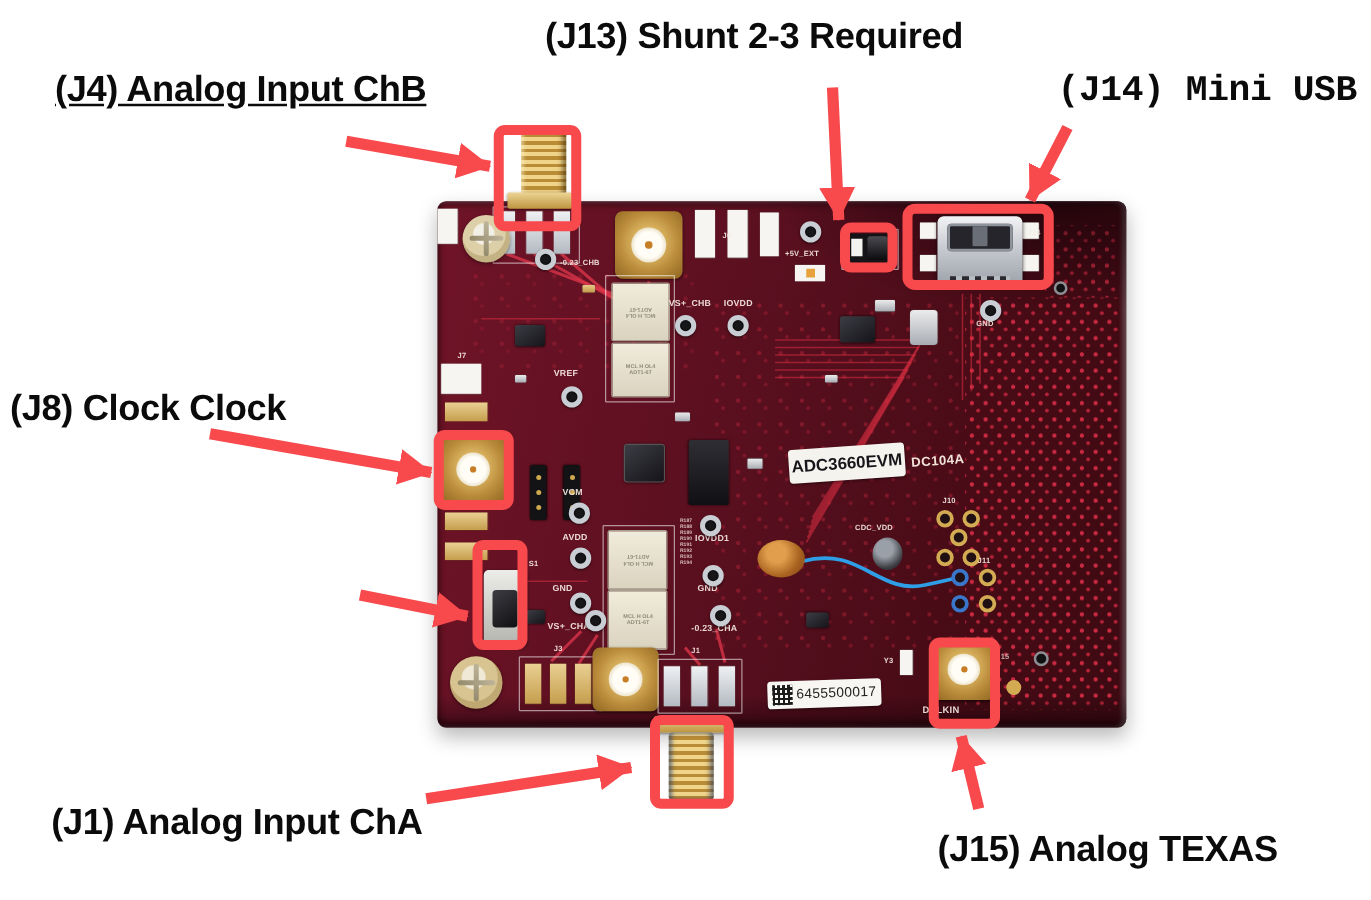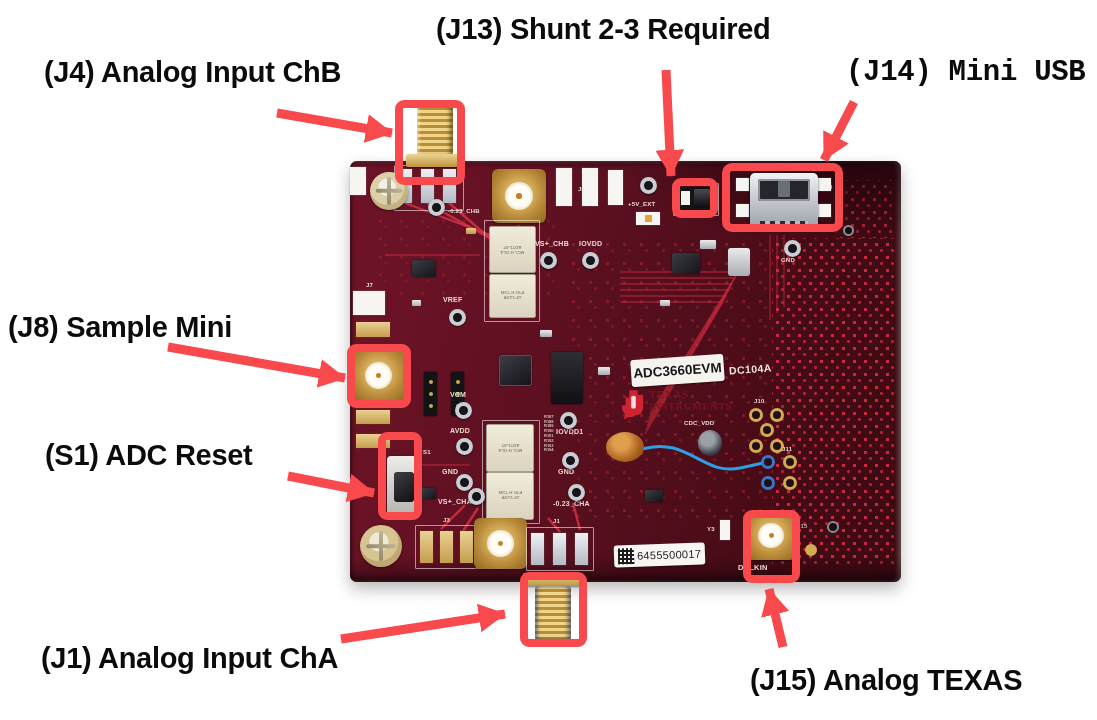--- a/index.html
+++ b/index.html
@@ -263,30 +263,20 @@
   <div class="cap" style="left:466px;top:228px;width:10px;height:6px;background:linear-gradient(#e6c887,#c09a4a);"></div>
   <div class="abs" style="left:698px;top:430px;width:24px;height:26px;border-radius:50%;
        background:radial-gradient(circle at 40% 35%,#9aa0a8 0 30%,#3a3a40 70%,#1a1a1e 100%);"></div>
   <div class="silk sm" style="left:684px;top:420px;">CDC_VDD</div>
 
   <div class="abs" style="left:606px;top:432px;width:38px;height:30px;border-radius:50%;
        background:radial-gradient(circle at 40% 35%,#e8a650 0 25%,#b06a22 60%,#7c3f10 100%);opacity:.95;"></div>
 
   <div class="namelabel">ADC3660EVM</div>
   <div class="rev">DC104A</div>
-  <div class="tibrand">
-    <svg width="24" height="30" viewBox="0 0 26 32">
-      <path d="M9 1 h9 v5 h6 v13 c0 6-3 9-8 9 c-2 2-5 3-8 2 l-5 3 1.5-6 C2 25 1 22 1 18 l4-1 v-8 h4 z" fill="#cf2334"></path>
-      <rect x="11" y="7" width="5" height="14" rx="2" fill="#fff" opacity=".85"></rect>
-    </svg>
-    <div class="txt">
-        <span style="display:block">TEXAS</span>
-        <span style="display:block;letter-spacing:.2px">INSTRUMENTS</span>
-      </div>
-  </div>
 
   <div class="silk sm" style="left:754px;top:398px;">J10</div>
   <div class="ghole" style="left:749px;top:408px;width:8px;height:8px;"></div>
   <div class="ghole" style="left:770px;top:408px;width:8px;height:8px;"></div>
   <div class="ghole" style="left:760px;top:423px;width:8px;height:8px;"></div>
   <div class="ghole" style="left:749px;top:439px;width:8px;height:8px;"></div>
   <div class="ghole" style="left:770px;top:439px;width:8px;height:8px;"></div>
   <div class="silk sm" style="left:782px;top:446px;">J11</div>
   <div class="ghole" style="left:761px;top:455px;width:8px;height:8px;border-color:#3a76c9;"></div>
   <div class="ghole" style="left:783px;top:455px;width:8px;height:8px;"></div>
@@ -343,21 +333,20 @@
       <rect x="399" y="104" width="62" height="77" rx="5"></rect>
       <rect x="676" y="182" width="38" height="32" rx="5"></rect>
       <rect x="726" y="167" width="113" height="61" rx="6"></rect>
       <rect x="351" y="348" width="56" height="56" rx="5"></rect>
       <rect x="382" y="436" width="36" height="80" rx="5"></rect>
       <rect x="524" y="576" width="59" height="67" rx="5"></rect>
       <rect x="747" y="514" width="49" height="65" rx="5"></rect>
     </g>
   </svg>
 
-  <div class="lbl" style="left:44px;top:56px;">(J4) Analog Input ChB</div>
+  <div class="lbl" style="left:44px;top:56px;text-decoration:underline;">(J4) Analog Input ChB</div>
   <div class="lbl" style="left:436px;top:13px;text-align:right;">(J13) Shunt 2-3 Required</div>
   <div class="lbl" style="left:846px;top:56px;font-family:Liberation Mono, monospace;">(J14) Mini USB</div>
-  <div class="lbl" style="left:8px;top:311px;">(J8) Sample Mini</div>
-  <div class="lbl" style="left:45px;top:439px;">(S1) ADC Reset</div>
+  <div class="lbl" style="left:8px;top:311px;">(J8) Clock Clock</div>
   <div class="lbl" style="left:41px;top:642px;">(J1) Analog Input ChA</div>
   <div class="lbl" style="left:750px;top:664px;">(J15) Analog TEXAS</div>
 
 </div>
 
 </body></html>

